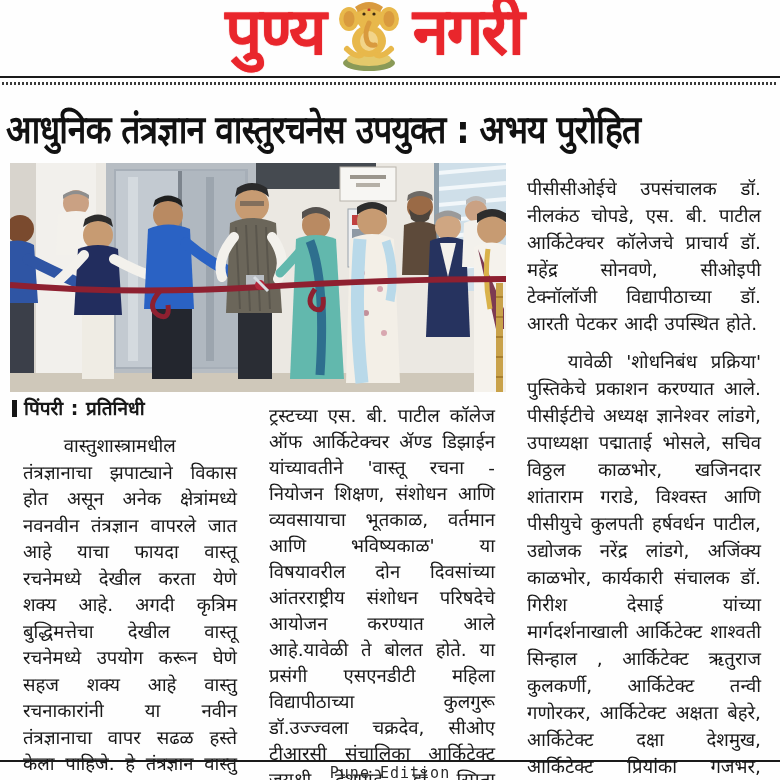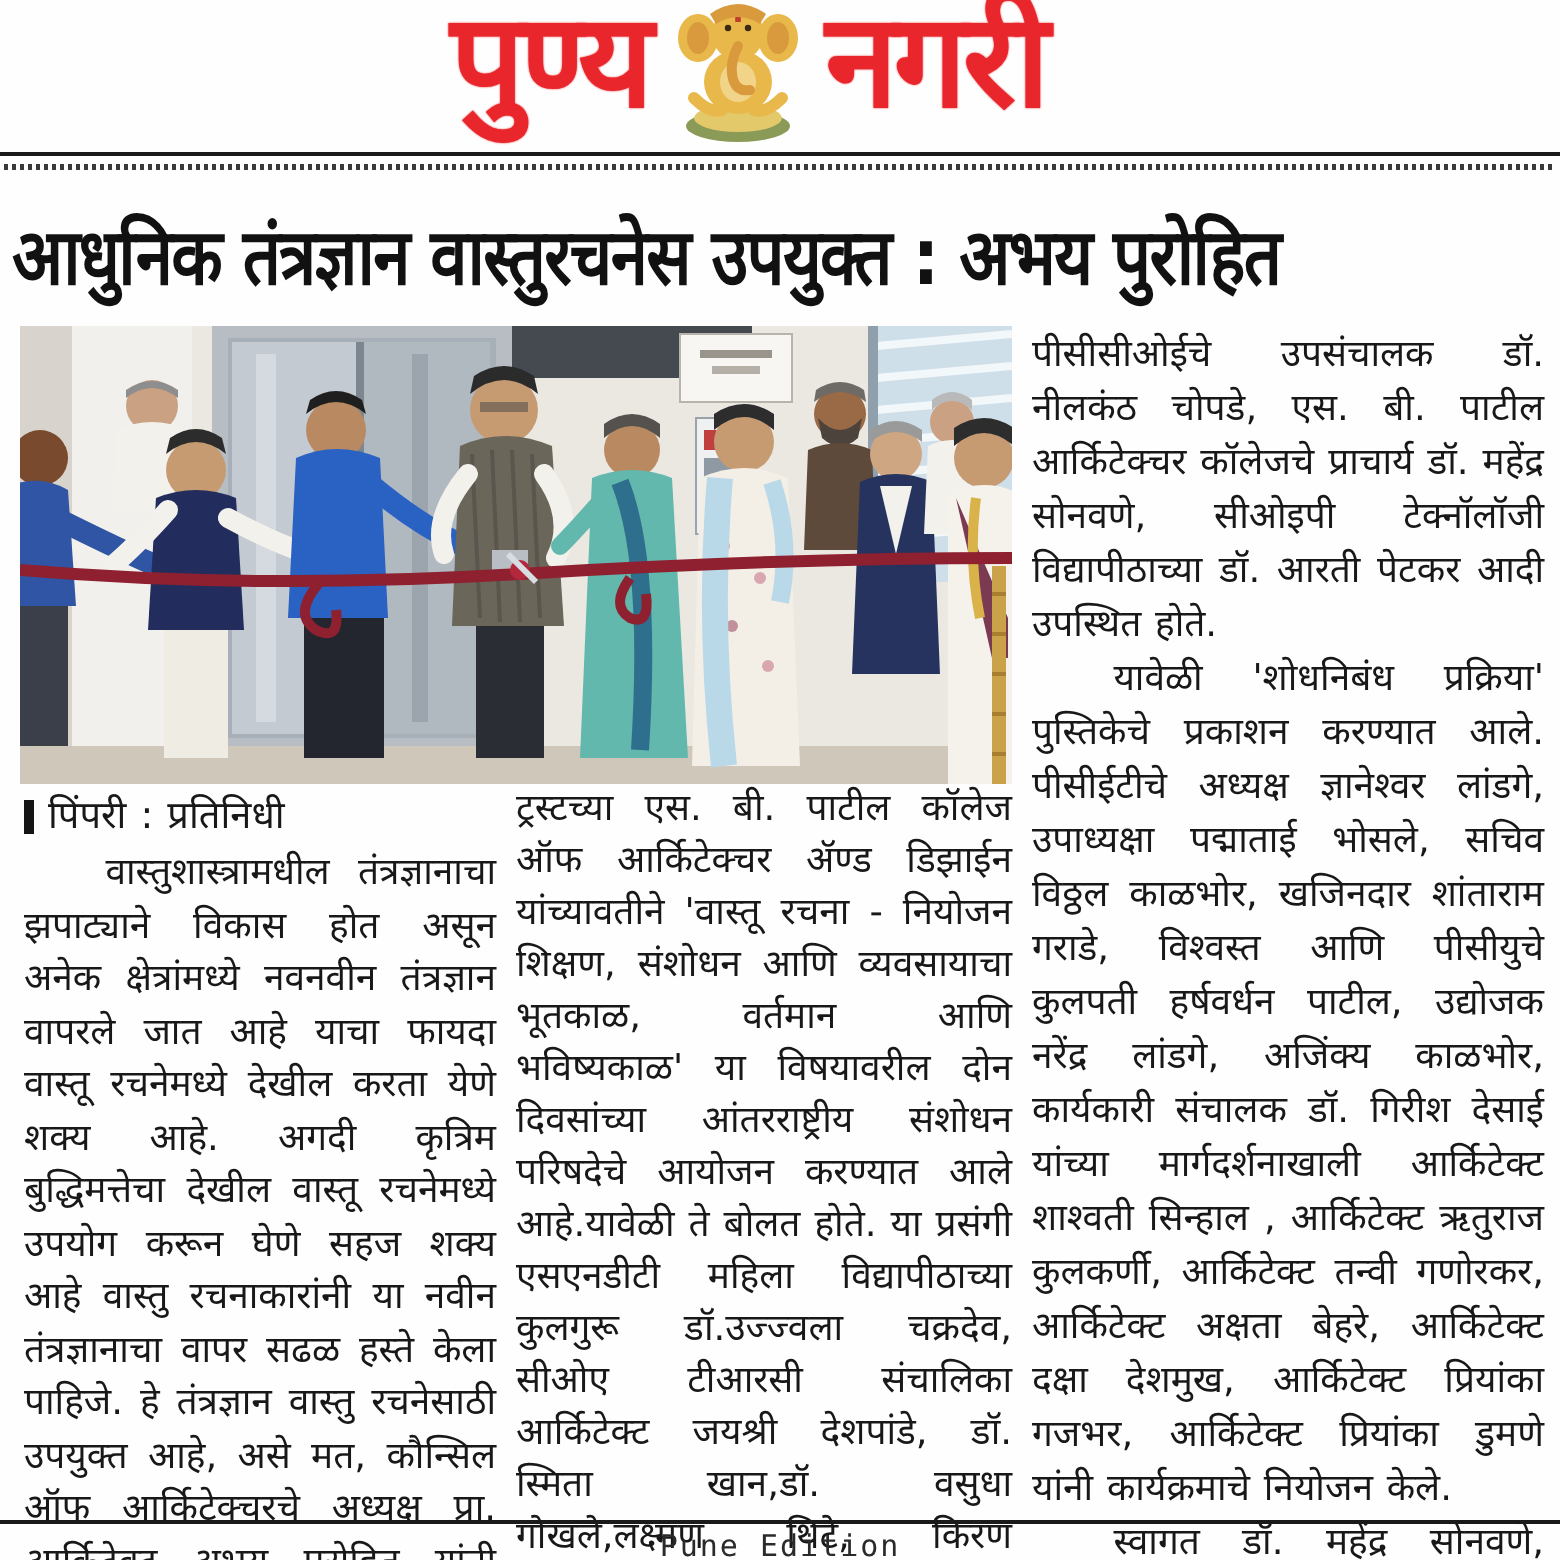--- a/index.html
+++ b/index.html
@@ -45,28 +45,28 @@
     background:#ece9e4;
   }
   .photo-wrap svg{display:block;}
 
   
   .col{
     position:absolute;text-align:justify;
     font-size:18.5px;line-height:26.5px;color:#181818;
     word-spacing:1px;
   }
-  .col p{margin:0;}
+  .col p{margin:11px;}
   .col p.indent{text-indent:2.2em;}
   .col-left{left:12px;top:394px;width:236px;}
   .col-mid{left:258px;top:392px;width:248px;line-height:26px;}
   .col-right{left:516px;top:164px;width:256px;line-height:27px;}
 
   .dateline{
-    font-weight:normal;font-size:19px;line-height:28px;margin-bottom:2px;
+    font-weight:bold;font-size:19px;line-height:28px;margin-bottom:2px;
     display:flex;align-items:center;gap:7px;text-align:left;
   }
   .dateline-marker{
     display:inline-block;width:5px;height:17px;background:#151515;flex:0 0 auto;
   }
 
   
   .edition{
     position:absolute;left:0;top:764px;width:780px;text-align:center;
     font-family:"DejaVu Sans Mono",monospace;font-size:15px;color:#2a2a2a;

